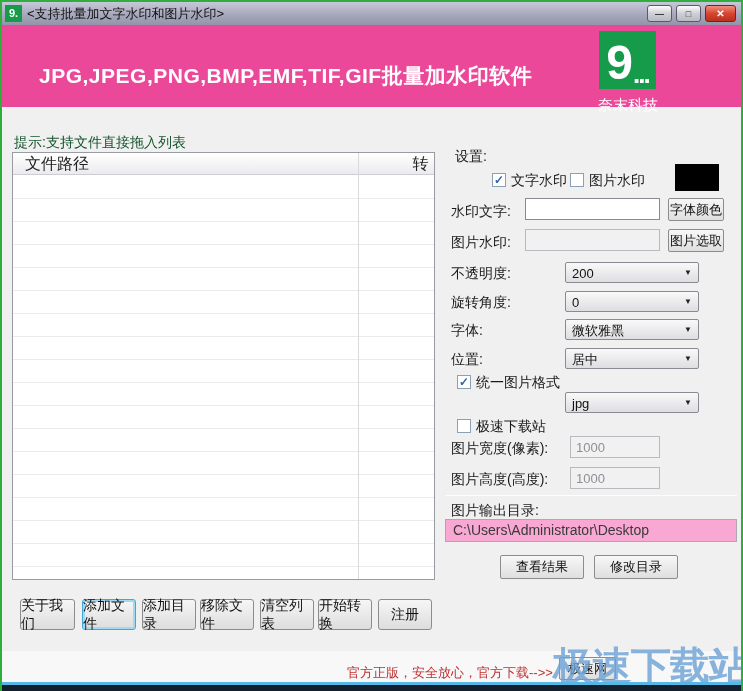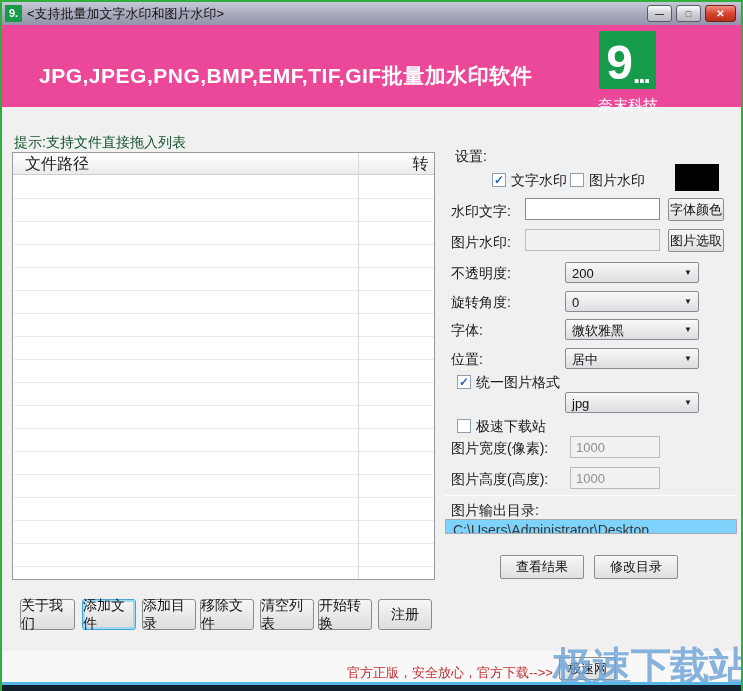--- a/index.html
+++ b/index.html
@@ -94,22 +94,22 @@
   .combo .combo-arrow { position:absolute; right:6px; top:5px; font-size:8px; color:#222; line-height:10px; }
   .pushbtn {
     position:absolute; border:1px solid #8c8c8c; border-radius:2px;
     background:linear-gradient(180deg,#f7f7f7,#dfdfdf);
     font-size:13px; color:#111; text-align:center; cursor:default;
     font-family:"Liberation Sans", sans-serif;
     display:flex; align-items:center; justify-content:center;
   }
   .hr-line { position:absolute; left:443px; top:493px; width:292px; height:1px; background:#d8d8dc; border-bottom:1px solid #fdfdfd; }
   .outdir-box {
-    position:absolute; left:443px; top:517px; width:292px; height:15px;
-    background:#7dd3fc; border:1px solid #a9a9b0;
+    position:absolute; left:443px; top:517px; width:292px; height:23px;
+    background:#f9a8d4; border:1px solid #a9a9b0;
     font-size:14px; color:#3a3a3a; line-height:21px; padding-left:7px; white-space:nowrap; overflow:hidden;
   }
   
   .toolbtn {
     position:absolute; top:597px; height:31px; width:54px;
     border:1px solid #8c8c8c; border-radius:3px;
     background:linear-gradient(180deg,#f6f6f6,#ddddde);
     font-size:14px; color:#111; display:flex; align-items:center; justify-content:center;
     cursor:default;
   }

